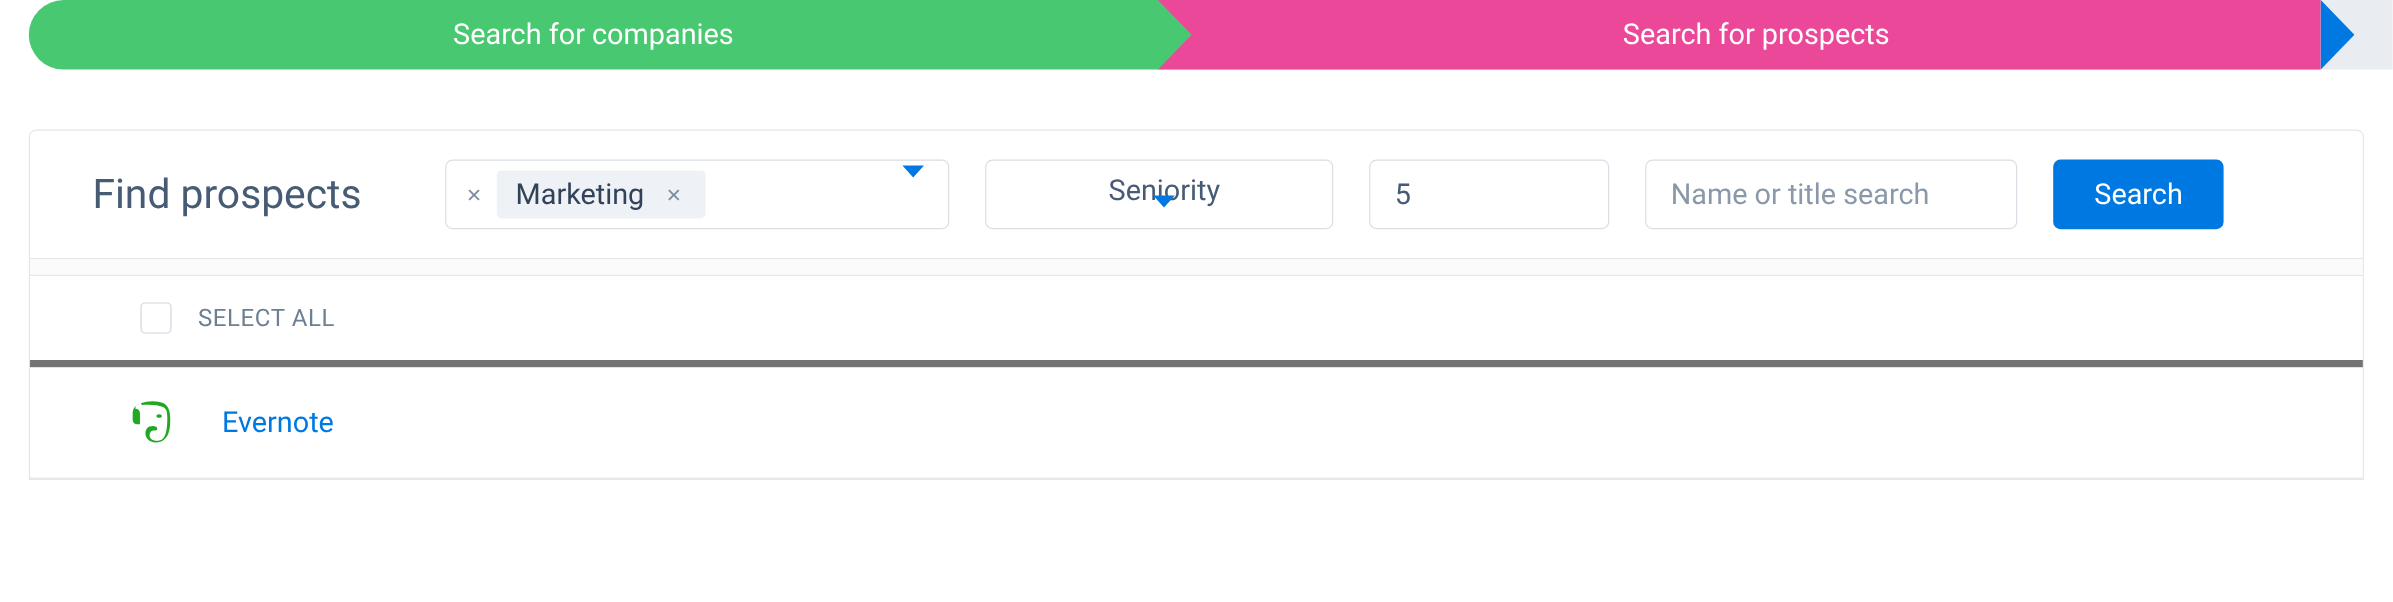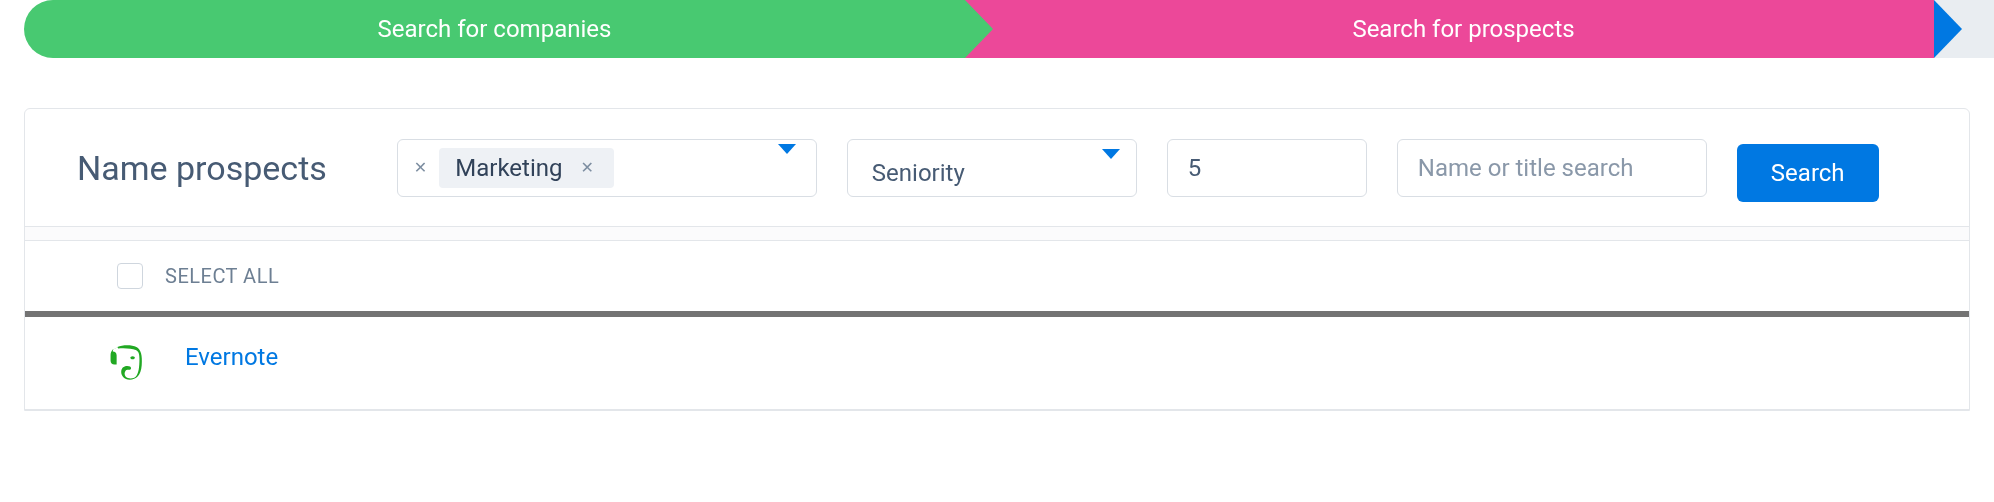--- a/index.html
+++ b/index.html
@@ -128,20 +128,21 @@
   .field-caret {
     margin-left: auto;
     margin-right: 10px;
   }
 
   .select-field {
     width: 290px;
     padding: 11px 16px 0 24px;
     justify-content: space-between;
     cursor: pointer;
+    flex-direction: column;
   }
 
   .num-field {
     width: 200px;
     padding: 0 20px;
   }
   .num-field input {
     border: none;
     outline: none;
     width: 100%;
@@ -167,21 +168,20 @@
   .search-btn {
     background: #0078e2;
     color: #fff;
     border: none;
     border-radius: 6px;
     height: 58px;
     padding: 0 34px;
     font-size: 24px;
     cursor: pointer;
     font-family: inherit;
-    margin-top: 11px;
   }
 
   .thin-gap {
     height: 14px;
     background: #fbfbfc;
     border-bottom: 1px solid #e3e6ea;
   }
 
   .select-all-row {
     display: flex;
@@ -198,21 +198,21 @@
     cursor: pointer;
   }
   .select-all-label {
     font-size: 20px;
     letter-spacing: 0.5px;
     color: #6d7f93;
   }
 
   .result-row {
     display: flex;
-    align-items: flex-start;
+    align-items: center;
     gap: 40px;
     padding: 26px 30px 26px 80px;
     border-bottom: 1px solid #e3e6ea;
   }
   .result-icon {
     width: 40px; height: 40px;
     display: flex; align-items: center; justify-content: center;
   }
   .result-name {
     color: #0078e2;
@@ -236,21 +236,21 @@
   </div>
   <div class="step step-2">
     <span>Search for prospects</span>
   </div>
   <div class="step step-tail"></div>
 </div>
 
 <div class="panel">
 
   <div class="filter-row">
-    <div class="filter-title">Name prospects</div>
+    <div class="filter-title">Find prospects</div>
 
     <div class="field tag-field">
       <span class="tag-x-outer">✕</span>
       <div class="tag">
         <span>Marketing</span>
         <span class="tag-x-inner">✕</span>
       </div>
       <span class="field-caret">
         <span class="caret-down"></span>
       </span>

